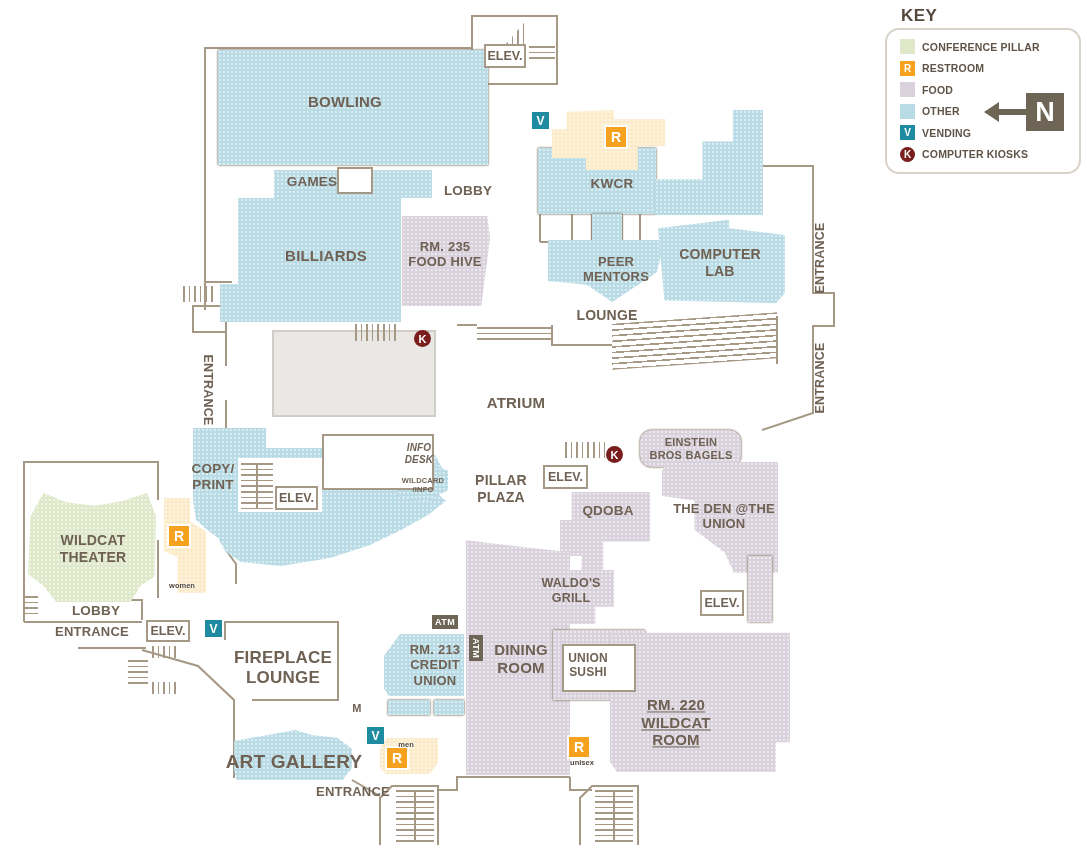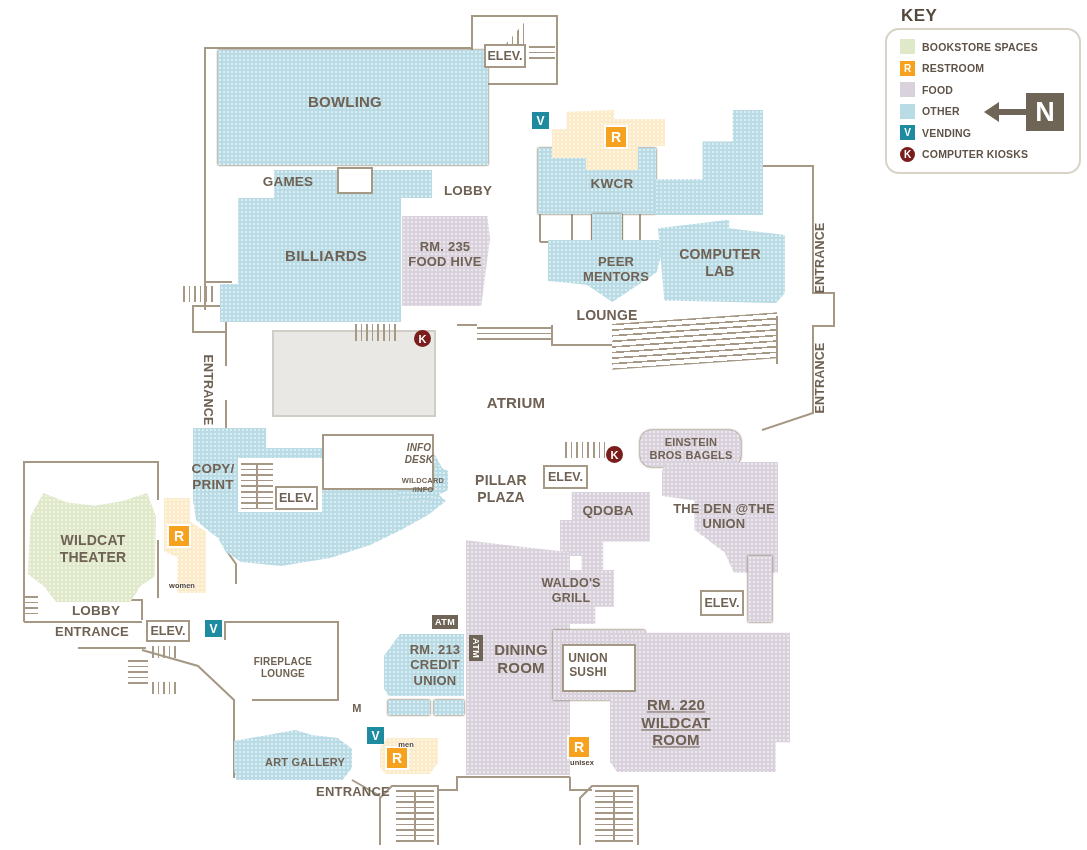--- a/index.html
+++ b/index.html
@@ -100,21 +100,21 @@
       <path d="M438,790 H457 V777 H570" fill="none" stroke="#a59885" stroke-width="2"></path>
       <path d="M570,777 V790 H592" fill="none" stroke="#a59885" stroke-width="2"></path>
       <path d="M352,780 L380,796" fill="none" stroke="#a59885" stroke-width="2"></path>
     </svg>
 
   <div id="key">
     <div id="key-title">KEY</div>
     <div id="key-panel">
         <div class="key-row">
           <span class="sw conference"></span>
-          <span class="lbl">BOOKSTORE SPACES</span>
+          <span class="lbl">CONFERENCE PILLAR</span>
         </div>
         <div class="key-row">
           <span class="sw restroom">R</span>
           <span class="lbl">RESTROOM</span>
         </div>
         <div class="key-row">
           <span class="sw food"></span>
           <span class="lbl">FOOD</span>
         </div>
         <div class="key-row">
@@ -225,45 +225,45 @@
     </div>
     <div class="room other" style="left: 384px; top: 634px; width: 80px; height: 62px; clip-path: polygon(20% 0px, 100% 0px, 100% 100%, 6% 100%, 0px 88%, 0px 35%);"></div>
     <div class="room-label" style="left: 435px; top: 665px; font-size: 13px;">
       <span>RM. 213</span>
       <span>CREDIT</span>
       <span>UNION</span>
     </div>
     <div class="room other" style="left: 388px; top: 700px; width: 42px; height: 15px;"></div>
     <div class="room other" style="left: 434px; top: 700px; width: 30px; height: 15px;"></div>
     <div class="room other" style="left: 234px; top: 730px; width: 118px; height: 50px; clip-path: polygon(0px 22%, 52% 0px, 66% 10%, 88% 16%, 100% 38%, 100% 76%, 92% 100%, 2% 100%, 0px 80%);"></div>
-    <div class="room-label" style="left: 305px; top: 762px; font-size: 11px;">
+    <div class="room-label" style="left: 294px; top: 762px; font-size: 19px;">
       <span>ART GALLERY</span>
     </div>
     <div class="room restroom" style="left: 380px; top: 738px; width: 58px; height: 36px; clip-path: polygon(0px 28%, 12% 0px, 100% 0px, 100% 68%, 86% 100%, 10% 100%, 0px 82%);"></div>
-    <div class="area-label" style="left: 288px; top: 182px; font-size: 13.5px;">
+    <div class="area-label" style="left: 312px; top: 182px; font-size: 13.5px;">
       <span>GAMES</span>
     </div>
     <div class="area-label" style="left: 468px; top: 191px; font-size: 13.5px;">
       <span>LOBBY</span>
     </div>
     <div class="area-label" style="left: 607px; top: 315px; font-size: 14px;">
       <span>LOUNGE</span>
     </div>
     <div class="area-label" style="left: 516px; top: 403px; font-size: 15px;">
       <span>ATRIUM</span>
     </div>
     <div class="area-label" style="left: 501px; top: 489px; font-size: 14px;">
       <span>PILLAR</span>
       <span>PLAZA</span>
     </div>
     <div class="area-label" style="left: 213px; top: 477px; font-size: 13.5px;">
       <span>COPY/</span>
       <span>PRINT</span>
     </div>
-    <div class="area-label" style="left: 283px; top: 668px; font-size: 10px;">
+    <div class="area-label" style="left: 283px; top: 668px; font-size: 17px;">
       <span>FIREPLACE</span>
       <span>LOUNGE</span>
     </div>
     <div class="area-label" style="left: 96px; top: 611px; font-size: 13.5px;">
       <span>LOBBY</span>
     </div>
     <div class="area-label vd" style="left: 208px; top: 390px; font-size: 12.5px;">
       <span>ENTRANCE</span>
     </div>
     <div class="area-label vu" style="left: 820px; top: 258px; font-size: 12.5px;">

